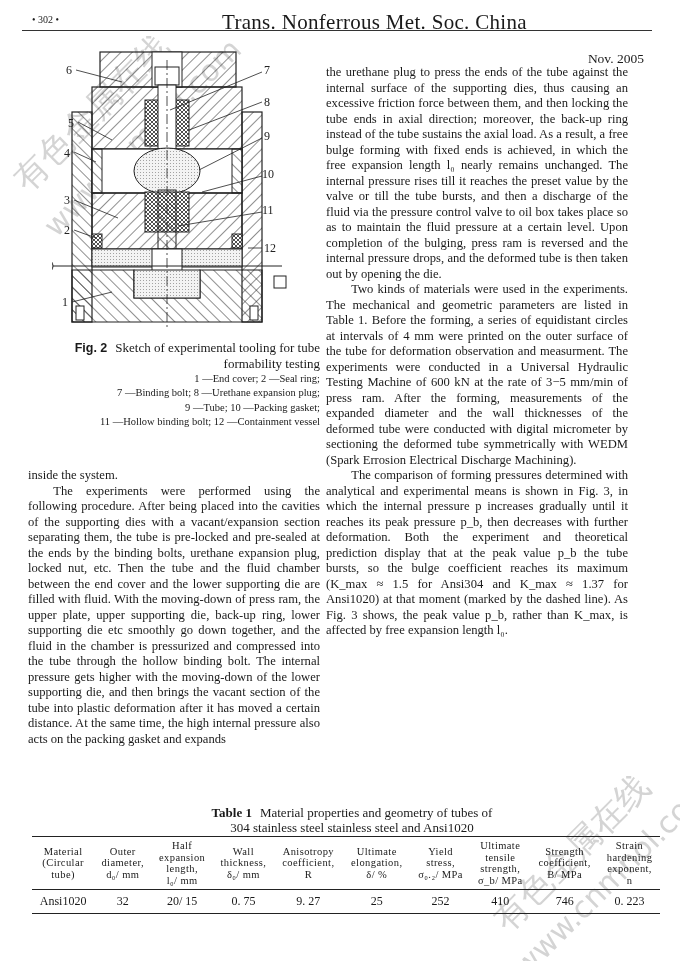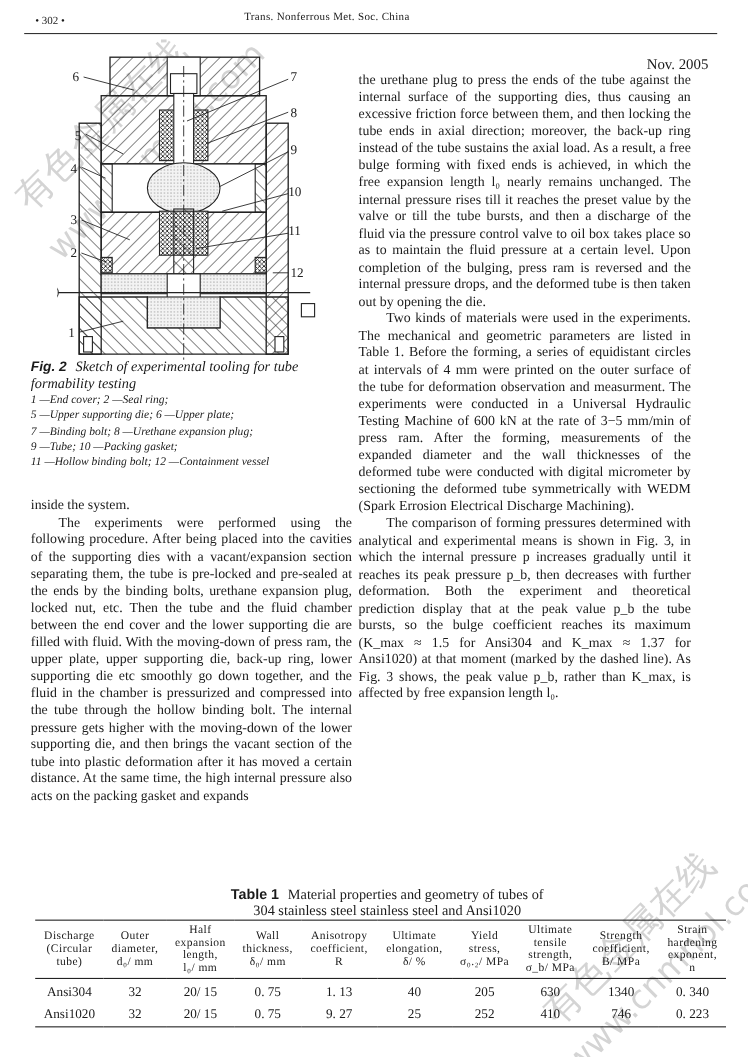--- a/index.html
+++ b/index.html
@@ -1,39 +1,39 @@
 <!DOCTYPE html>
 <html><head>
 <meta charset="utf-8">
 <style>
   html, body { margin:0; padding:0; background:#ffffff; }
   body { width:680px; height:961px; position:relative; overflow:hidden;
          font-family:"Liberation Serif","DejaVu Serif",serif; color:#1a1a1a; }
   .header { position:absolute; left:22px; top:8px; width:630px; height:22px; border-bottom:1.2px solid #333; }
   .header .pg { position:absolute; left:10px; top:6px; font-size:10px; }
-  .header .journal { position:absolute; left:200px; top:2px; font-size:10px; letter-spacing:0.3px; }
+  .header .journal { position:absolute; left:200px; top:2px; font-size:21px; letter-spacing:0.3px; }
   .header .date { position:absolute; right:8px; top:3px; font-size:13.5px;margin-top:40px; }
 
   .col { position:absolute; font-size:12.6px; line-height:15.5px; text-align:justify; }
   .col p { margin:0; }
   .col p.ind { text-indent:2em; }
   .leftcol { left:28px; width:292px; }
   .rightcol { left:326px; width:302px; top:43px;margin-top:22px; }
 
   .figure { position:absolute; left:52px; top:30px; width:250px; height:300px; }
-  .caption { position:absolute; left:28px; top:325px; width:292px; text-align:left;font-style:italic; }
+  .caption { position:absolute; left:28px; top:340px; width:292px; text-align:right; }
   .caption .title { font-size:13px; line-height:16px; }
   .caption .title b { font-family:"Liberation Sans","DejaVu Sans",sans-serif; font-weight:bold; font-size:12.5px; margin-right:8px; }
   .caption .legend { font-size:10.5px; line-height:14.3px; }
 
   .section-heading { font-family:"Liberation Sans","DejaVu Sans",sans-serif; font-weight:bold; font-size:12.5px; margin:16px 0 14px 0; letter-spacing:-0.3px; }
   .section-heading span.num { margin-right:14px; }
 
   .table-caption { position:absolute; left:162px; top:806px; width:380px; text-align:center; font-size:13px; line-height:14.5px; }
-  .table-caption b { font-family:Liberation Sans, sans-serif; margin-right:8px; }
+  .table-caption b { font-family:Liberation Serif, serif; margin-right:8px; }
   table.t1 { position:absolute; left:32px; top:836px; width:628px; border-collapse:collapse; font-size:10.5px; }
   table.t1 th { font-weight:normal; line-height:11.5px; padding:3px 2px 3px 2px; text-align:center; vertical-align:middle; letter-spacing:0.4px; }
   table.t1 thead tr { border-top:1.3px solid #222; border-bottom:1.3px solid #222; }
   table.t1 td { text-align:center; padding:4px 2px 1px 2px; font-size:12px; }
   table.t1 tbody tr:last-child { border-bottom:1.3px solid #222; }
   table.t1 tbody tr:last-child td { padding-bottom:4px; }
 
   .wm { position:absolute; color:rgba(160,160,160,0.45); font-family:"DejaVu Sans",sans-serif; pointer-events:none; white-space:nowrap; }
 </style>
 </head>
@@ -142,48 +142,47 @@
       <text x="210" y="184">11</text>
       <text x="212" y="222">12</text>
     </g>
   </svg>
 </div>
 
 <div class="caption">
   <div class="title"><b>Fig. 2</b><span>Sketch of experimental tooling for tube formability testing</span></div>
   <div class="legend">
     <div>1 —End cover;  2 —Seal ring;</div>
-    <div>5 —Upper supporting die;  6 —Upper plate;</div>
     <div>7 —Binding bolt;  8 —Urethane expansion plug;</div>
     <div>9 —Tube;  10 —Packing gasket;</div>
     <div>11 —Hollow binding bolt;  12 —Containment vessel</div>
   </div>
 </div>
 
-<div class="col leftcol" style="top:452px;">
+<div class="col leftcol" style="top:468px;">
   <p>inside the system.</p>
   <p class="ind">The experiments were performed using the following procedure. After being placed into the cavities of the supporting dies with a vacant/expansion section separating them, the tube is pre-locked and pre-sealed at the ends by the binding bolts, urethane expansion plug, locked nut, etc. Then the tube and the fluid chamber between the end cover and the lower supporting die are filled with fluid. With the moving-down of press ram, the upper plate, upper supporting die, back-up ring, lower supporting die etc smoothly go down together, and the fluid in the chamber is pressurized and compressed into the tube through the hollow binding bolt. The internal pressure gets higher with the moving-down of the lower supporting die, and then brings the vacant section of the tube into plastic deformation after it has moved a certain distance. At the same time, the high internal pressure also acts on the packing gasket and expands</p>
 </div>
 
 <div class="col rightcol">
   <p>the urethane plug to press the ends of the tube against the internal surface of the supporting dies, thus causing an excessive friction force between them, and then locking the tube ends in axial direction; moreover, the back-up ring instead of the tube sustains the axial load. As a result, a free bulge forming with fixed ends is achieved, in which the free expansion length l₀ nearly remains unchanged. The internal pressure rises till it reaches the preset value by the valve or till the tube bursts, and then a discharge of the fluid via the pressure control valve to oil box takes place so as to maintain the fluid pressure at a certain level. Upon completion of the bulging, press ram is reversed and the internal pressure drops, and the deformed tube is then taken out by opening the die.</p>
   <p class="ind">Two kinds of materials were used in the experiments. The mechanical and geometric parameters are listed in Table 1. Before the forming, a series of equidistant circles at intervals of 4 mm were printed on the outer surface of the tube for deformation observation and measurment. The experiments were conducted in a Universal Hydraulic Testing Machine of 600 kN at the rate of 3−5 mm/min of press ram. After the forming, measurements of the expanded diameter and the wall thicknesses of the deformed tube were conducted with digital micrometer by sectioning the deformed tube symmetrically with WEDM (Spark Errosion Electrical Discharge Machining).</p>
   <p class="ind">The comparison of forming pressures determined with analytical and experimental means is shown in Fig. 3, in which the internal pressure p increases gradually until it reaches its peak pressure p_b, then decreases with further deformation. Both the experiment and theoretical prediction display that at the peak value p_b the tube bursts, so the bulge coefficient reaches its maximum (K_max ≈ 1.5 for Ansi304 and K_max ≈ 1.37 for Ansi1020) at that moment (marked by the dashed line). As Fig. 3 shows, the peak value p_b, rather than K_max, is affected by free expansion length l₀.</p>
 </div>
 
 <div class="table-caption">
   <div><b>Table 1</b><span>Material properties and geometry of tubes of</span></div>
   <div>304 stainless steel stainless steel and Ansi1020</div>
 </div>
 
 <table class="t1">
   <thead>
     <tr id="thead-row">
         <th>
-          <div>Discharge</div>
+          <div>Material</div>
           <div>(Circular</div>
           <div>tube)</div>
         </th>
         <th>
           <div>Outer</div>
           <div>diameter,</div>
           <div>d₀/ mm</div>
         </th>
         <th>
           <div>Half</div>
@@ -224,32 +223,20 @@
         </th>
         <th>
           <div>Strain</div>
           <div>hardening</div>
           <div>exponent,</div>
           <div>n</div>
         </th>
       </tr>
   </thead>
   <tbody id="tbody">
-      <tr>
-        <td>Ansi304</td>
-        <td>32</td>
-        <td>20/ 15</td>
-        <td>0. 75</td>
-        <td>1. 13</td>
-        <td>40</td>
-        <td>205</td>
-        <td>630</td>
-        <td>1340</td>
-        <td>0. 340</td>
-      </tr>
       <tr>
         <td>Ansi1020</td>
         <td>32</td>
         <td>20/ 15</td>
         <td>0. 75</td>
         <td>9. 27</td>
         <td>25</td>
         <td>252</td>
         <td>410</td>
         <td>746</td>

